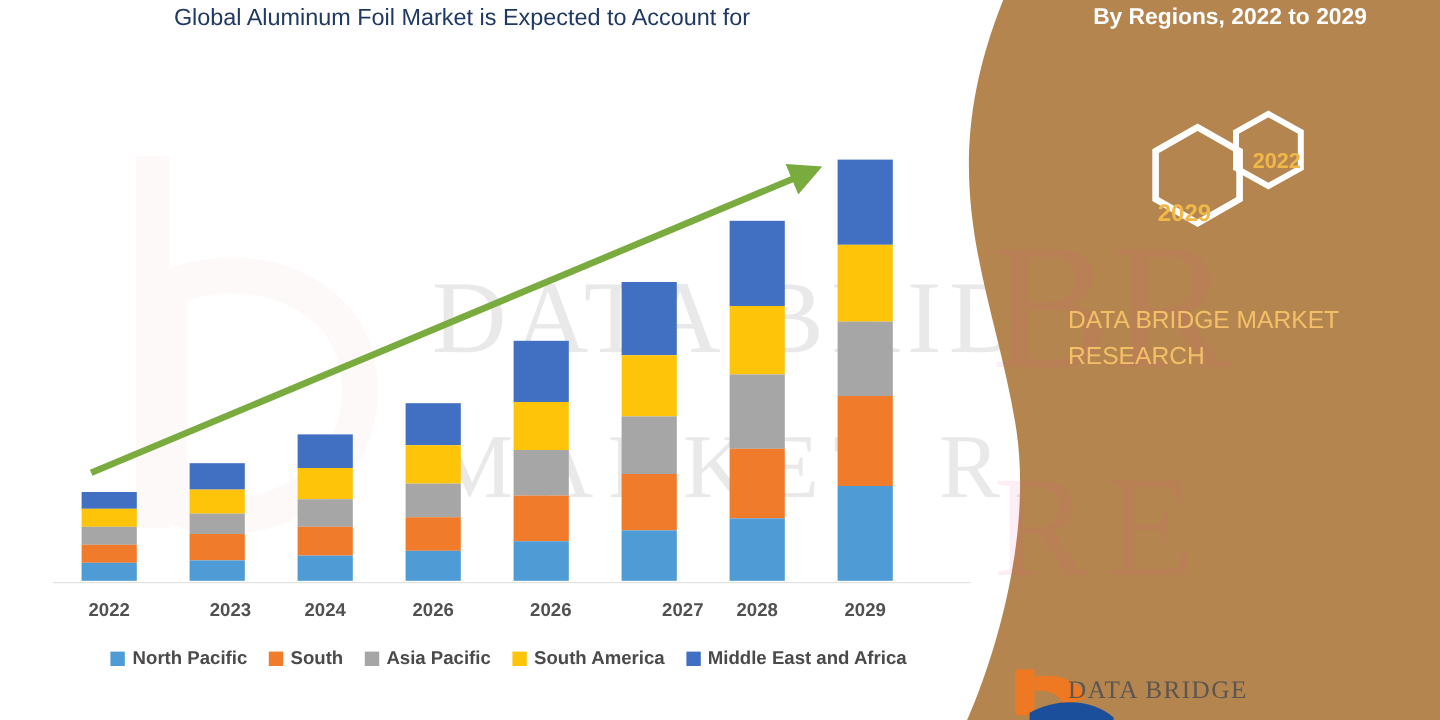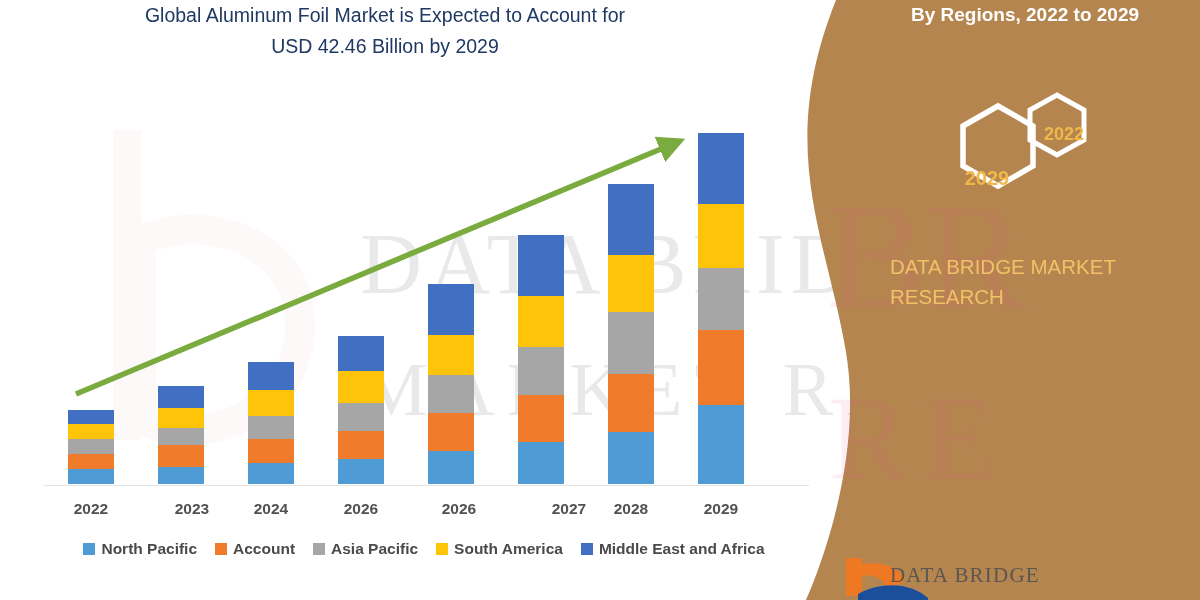--- a/index.html
+++ b/index.html
@@ -271,31 +271,30 @@
         <marker id="arrowhead" markerWidth="5" markerHeight="5" refX="1.6" refY="2.5" orient="auto">
           <polygon points="0,0 5,2.5 0,5" fill="#7aab3f"></polygon>
         </marker>
       </defs>
       <line x1="76" y1="394" x2="668" y2="146" stroke="#7aab3f" stroke-width="5.5" marker-end="url(#arrowhead)"></line>
     </svg>
   </div>
 
   <div class="chart-title">
     <div>Global Aluminum Foil Market is Expected to Account for</div>
-    <div>USD 42.46 Billion by 2029</div>
   </div>
 
   <div class="legend" id="legend">
       <div class="legend-item">
         <span class="legend-swatch" style="background: rgb(78, 155, 213);"></span>
         <span class="legend-label">North Pacific</span>
       </div>
       <div class="legend-item">
         <span class="legend-swatch" style="background: rgb(240, 124, 43);"></span>
-        <span class="legend-label">Account</span>
+        <span class="legend-label">South</span>
       </div>
       <div class="legend-item">
         <span class="legend-swatch" style="background: rgb(166, 166, 166);"></span>
         <span class="legend-label">Asia Pacific</span>
       </div>
       <div class="legend-item">
         <span class="legend-swatch" style="background: rgb(253, 196, 10);"></span>
         <span class="legend-label">South America</span>
       </div>
       <div class="legend-item">

